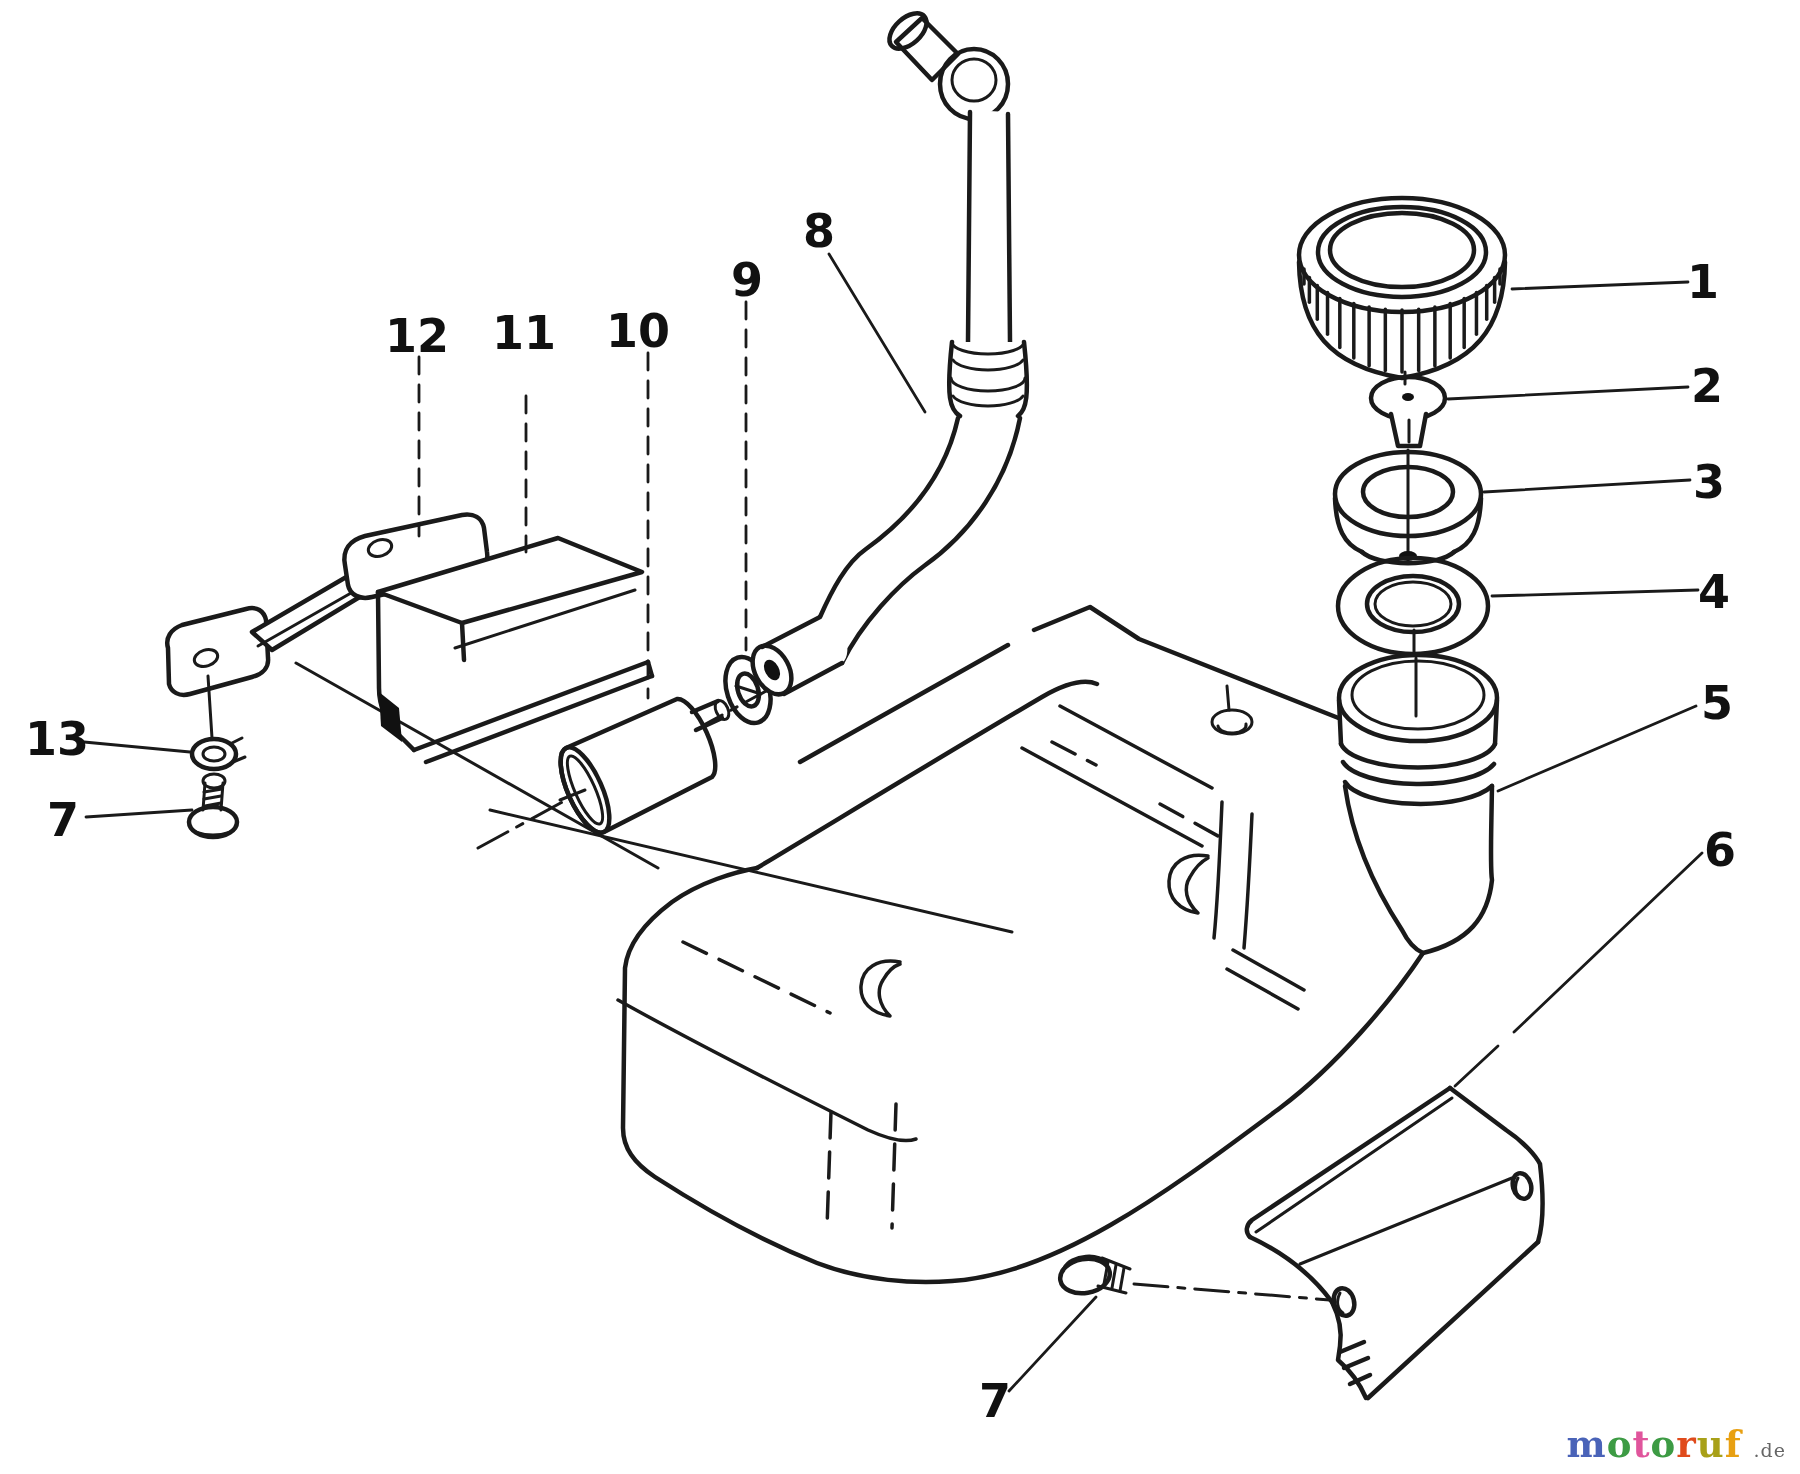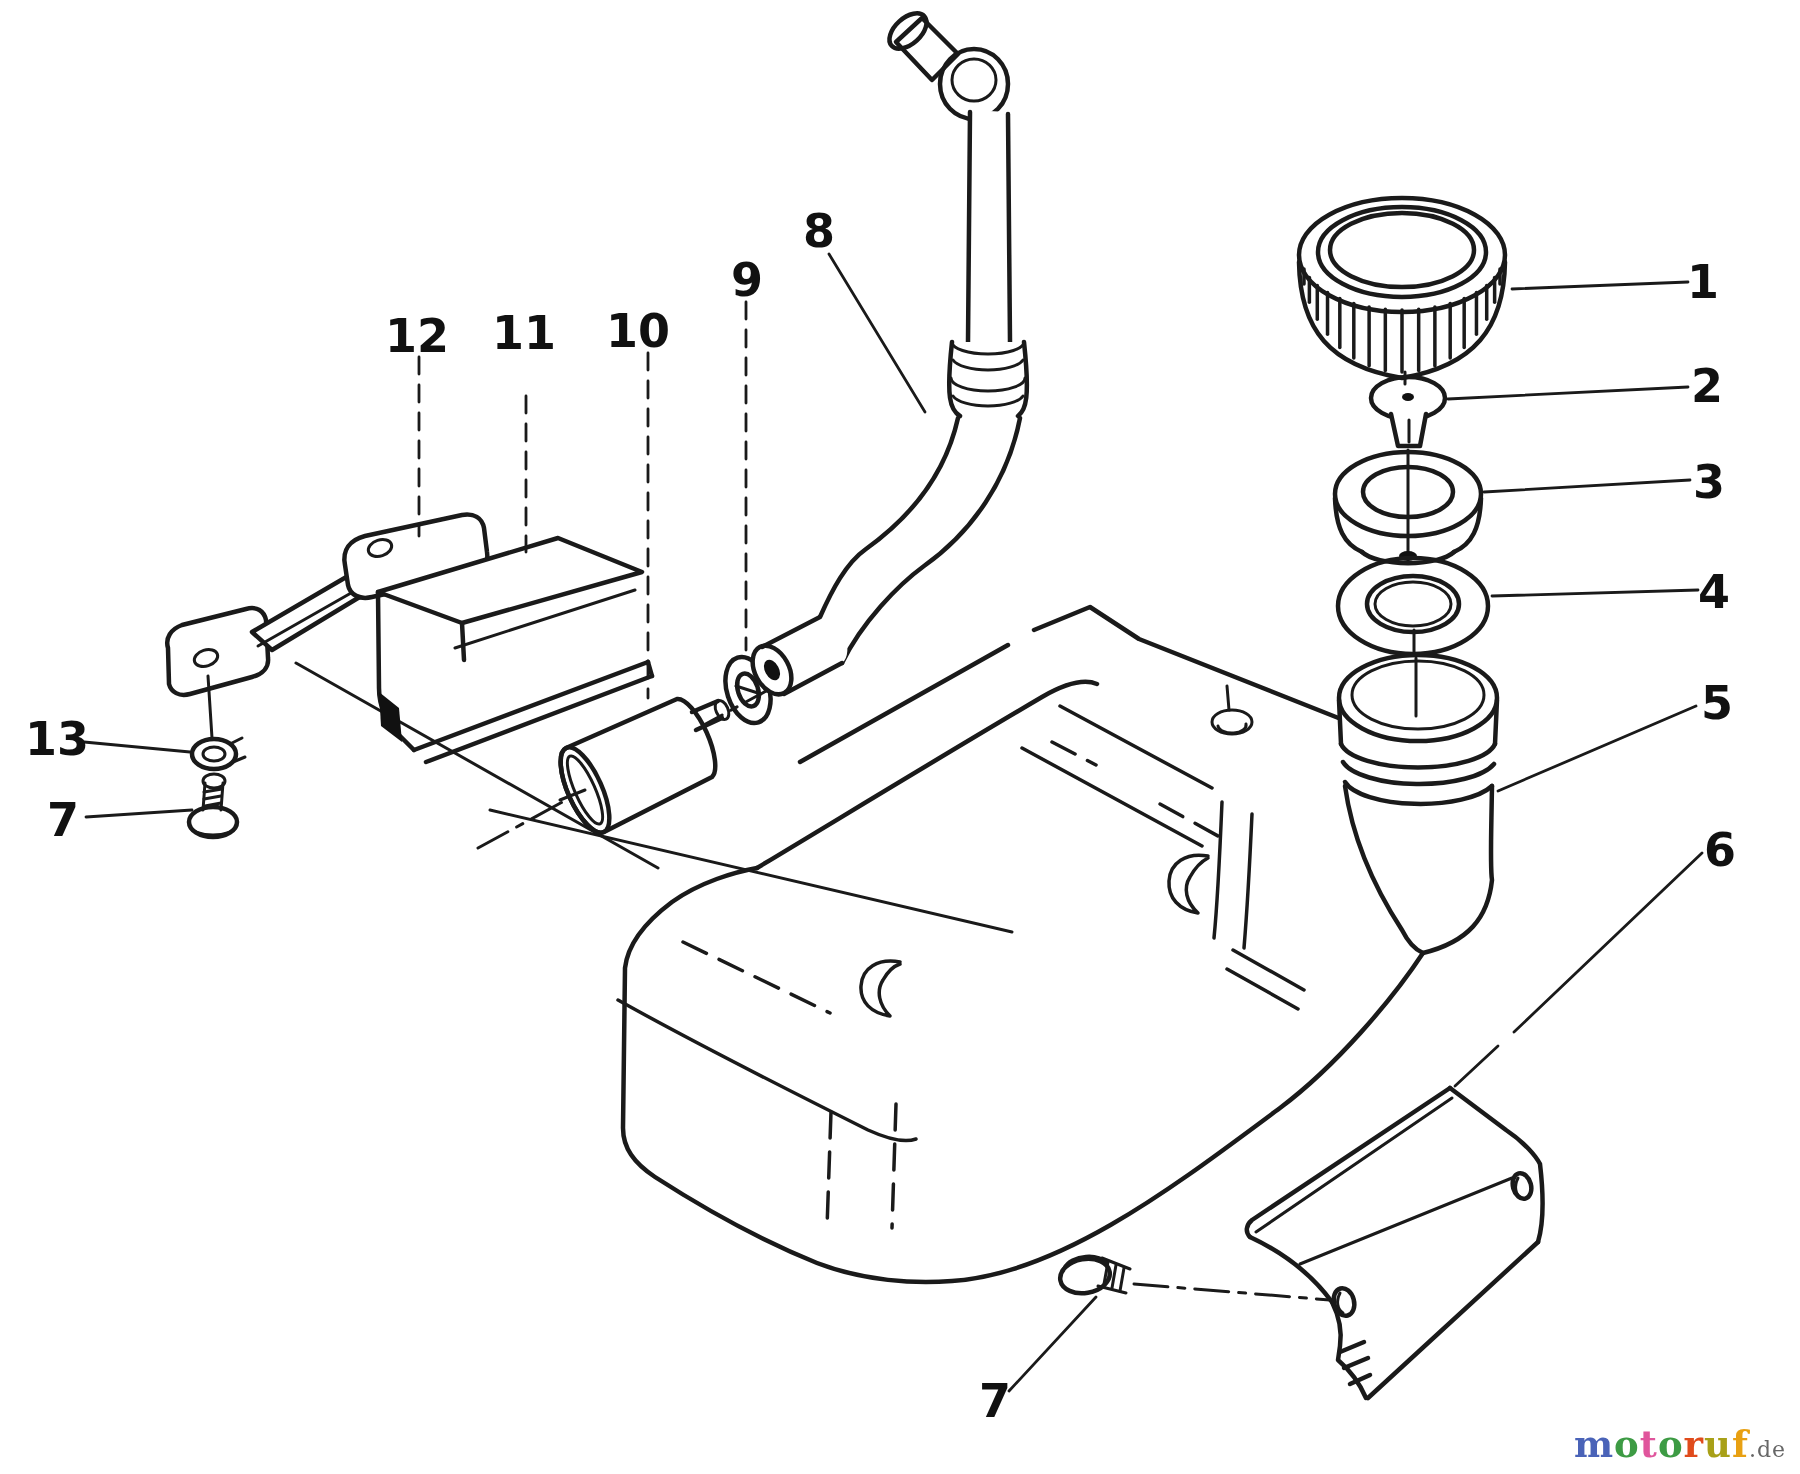--- a/index.html
+++ b/index.html
@@ -12,21 +12,21 @@
   .w  {fill:#ffffff;stroke:none;}
   .dk {fill:#111;stroke:none;}
   .dash{stroke-dasharray:26 14;}
   .cline{stroke-dasharray:34 10 7 10;}
   .leader{stroke:#1a1a1a;stroke-width:2.8;fill:none;stroke-linecap:round;}
   .leader.dashed{stroke-dasharray:17 11;}
   .lbl{font:700 46px "DejaVu Sans",sans-serif;fill:#111;text-anchor:middle;}
   .watermark{position:absolute;right:14px;bottom:8px;
      font-family:"DejaVu Serif","Liberation Serif",serif;font-weight:700;font-size:37px;
      letter-spacing:1px;user-select:none;}
-  .watermark .de{font-size:22px;font-weight:400;}
+  .watermark .de{font-size:19px;font-weight:400;margin-left:12px;}
 </style>
 </head>
 <body>
 
 <div class="stage">
 <svg id="diagram" width="1800" height="1474" viewBox="0 0 1800 1474">
 
   <defs>
     <pattern id="stip" width="13" height="13" patternUnits="userSpaceOnUse" patternTransform="rotate(18)">
       <circle cx="2.5" cy="3" r="1.6" fill="#222"></circle>

